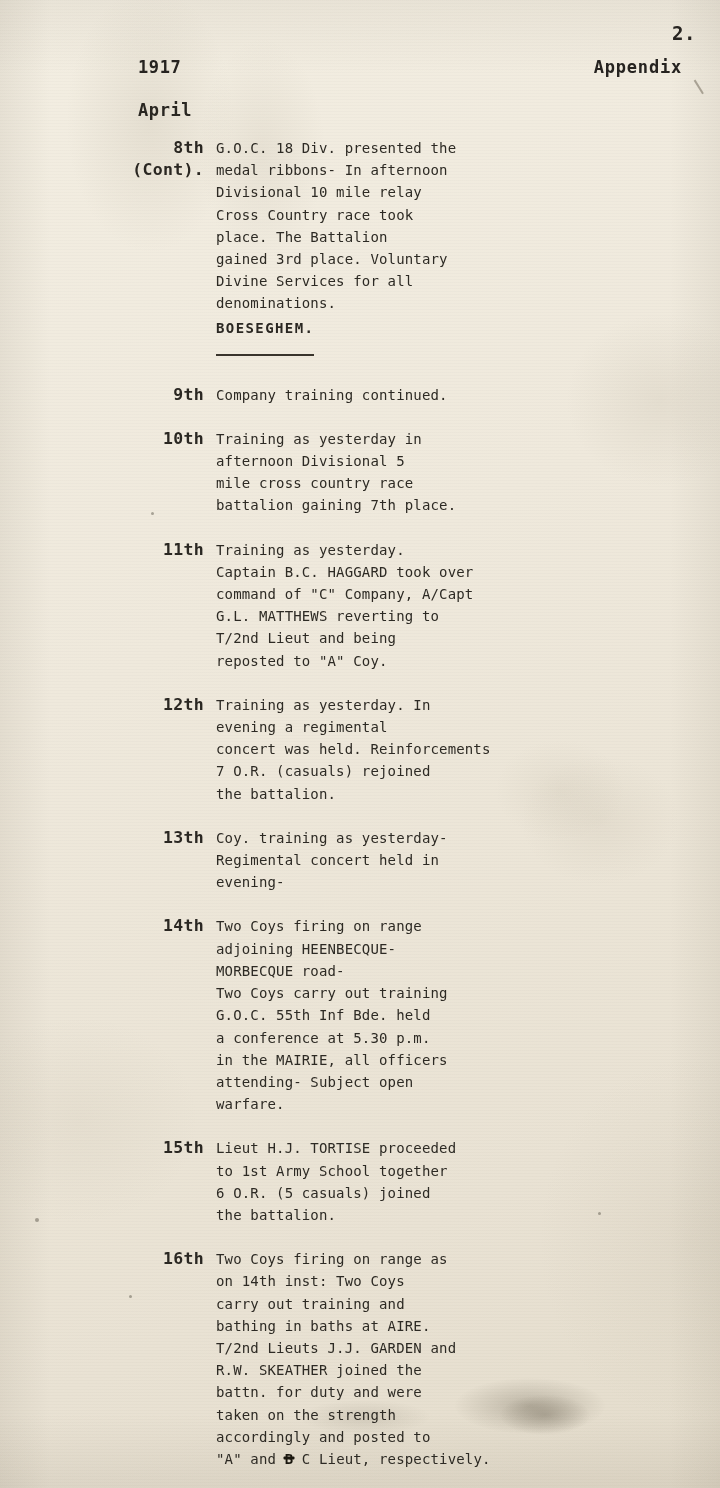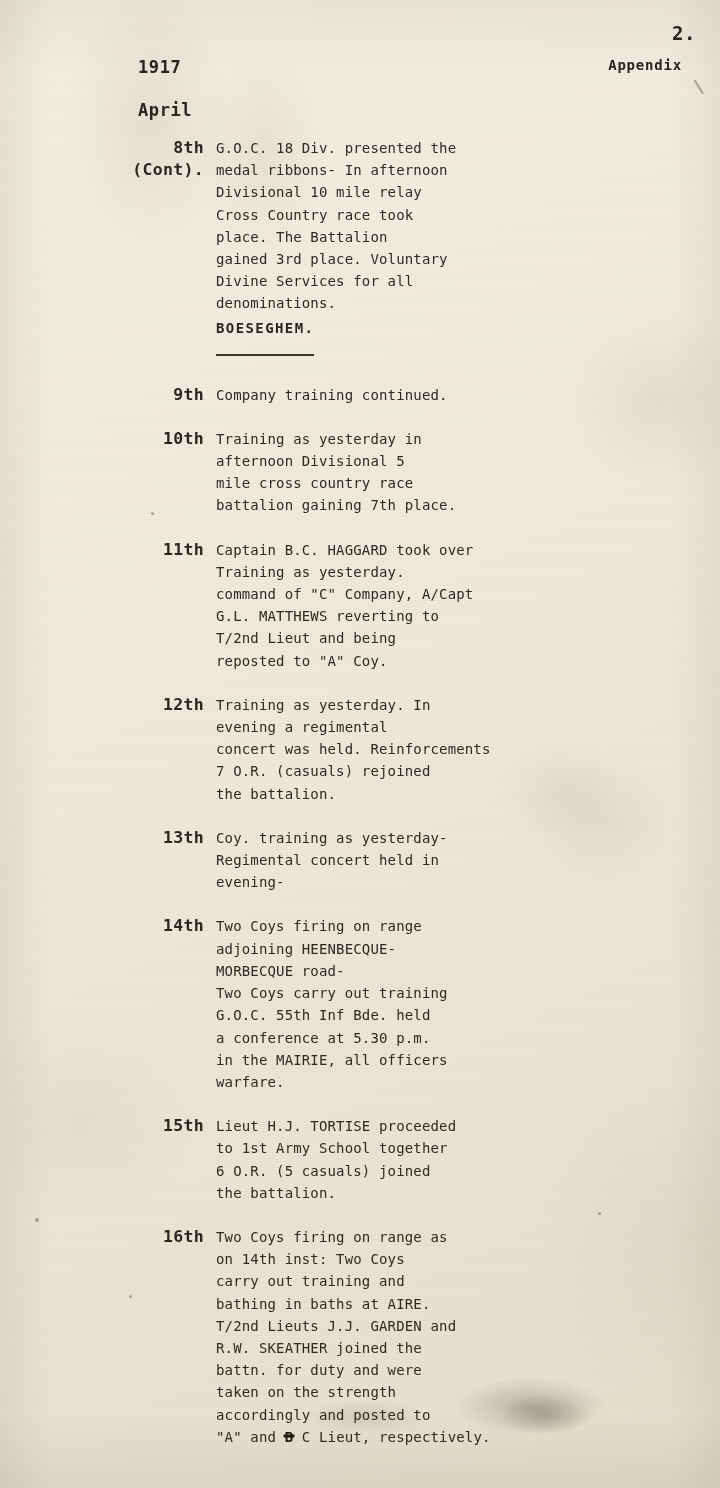--- a/index.html
+++ b/index.html
@@ -83,21 +83,21 @@
     font-size: 17px;
     font-weight: bold;
     letter-spacing: 0.6px;
     color: #262320;
   }
 
   .appendix {
     position: absolute;
     right: 38px;
     top: 0;
-    font-size: 14px;
+    font-size: 17px;
     font-weight: bold;
     letter-spacing: 0.8px;
     color: #262320;
   }
 
   .month {
     position: absolute;
     top: 100px;
     left: 138px;
     font-size: 17px;
@@ -264,22 +264,22 @@
           <div class="entry-text">
             <span class="line">Training as yesterday in</span>
             <span class="line">afternoon Divisional 5</span>
             <span class="line">mile cross country race</span>
             <span class="line">battalion gaining 7th place.</span>
           </div>
         </div>
         <div class="entry">
           <div class="entry-date">11th</div>
           <div class="entry-text">
+            <span class="line">Training as yesterday.</span>
             <span class="line">Captain B.C. HAGGARD took over</span>
-            <span class="line">Training as yesterday.</span>
             <span class="line">command of "C" Company, A/Capt</span>
             <span class="line">G.L. MATTHEWS reverting to</span>
             <span class="line">T/2nd Lieut and being</span>
             <span class="line">reposted to "A" Coy.</span>
           </div>
         </div>
         <div class="entry">
           <div class="entry-date">12th</div>
           <div class="entry-text">
             <span class="line">Training as yesterday. In</span>
@@ -300,20 +300,21 @@
         <div class="entry">
           <div class="entry-date">14th</div>
           <div class="entry-text">
             <span class="line">Two Coys firing on range</span>
             <span class="line">adjoining HEENBECQUE-</span>
             <span class="line">MORBECQUE road-</span>
             <span class="line">Two Coys carry out training</span>
             <span class="line">G.O.C. 55th Inf Bde. held</span>
             <span class="line">a conference at 5.30 p.m.</span>
             <span class="line">in the MAIRIE, all officers</span>
+            <span class="line">attending- Subject open</span>
             <span class="line">warfare.</span>
           </div>
         </div>
         <div class="entry">
           <div class="entry-date">15th</div>
           <div class="entry-text">
             <span class="line">Lieut H.J. TORTISE proceeded</span>
             <span class="line">to 1st Army School together</span>
             <span class="line">6 O.R. (5 casuals) joined</span>
             <span class="line">the battalion.</span>

